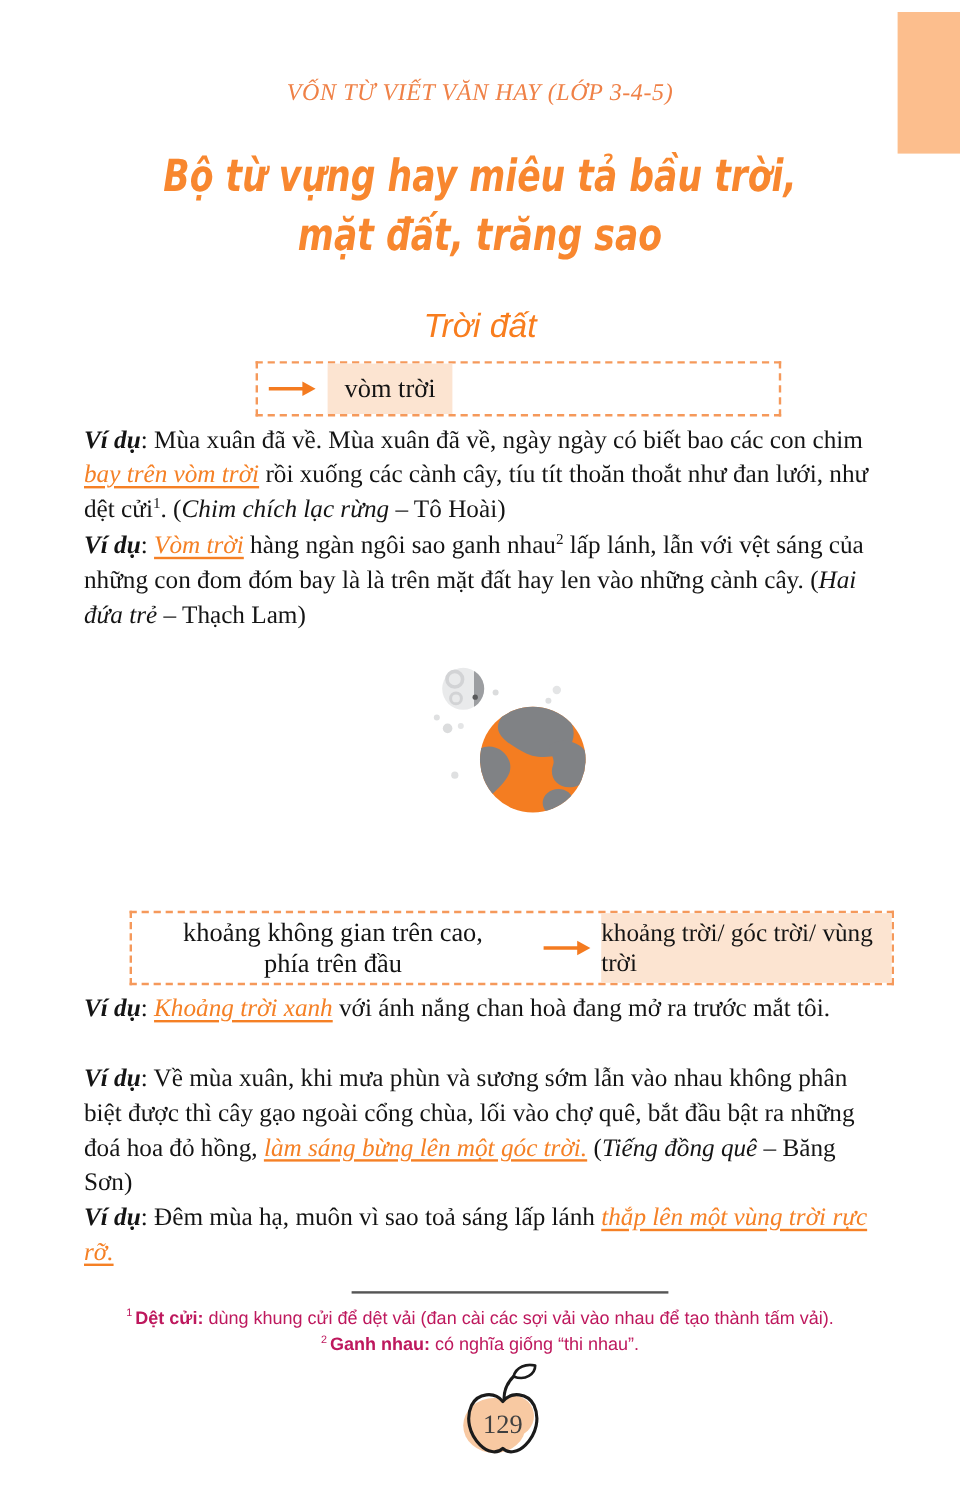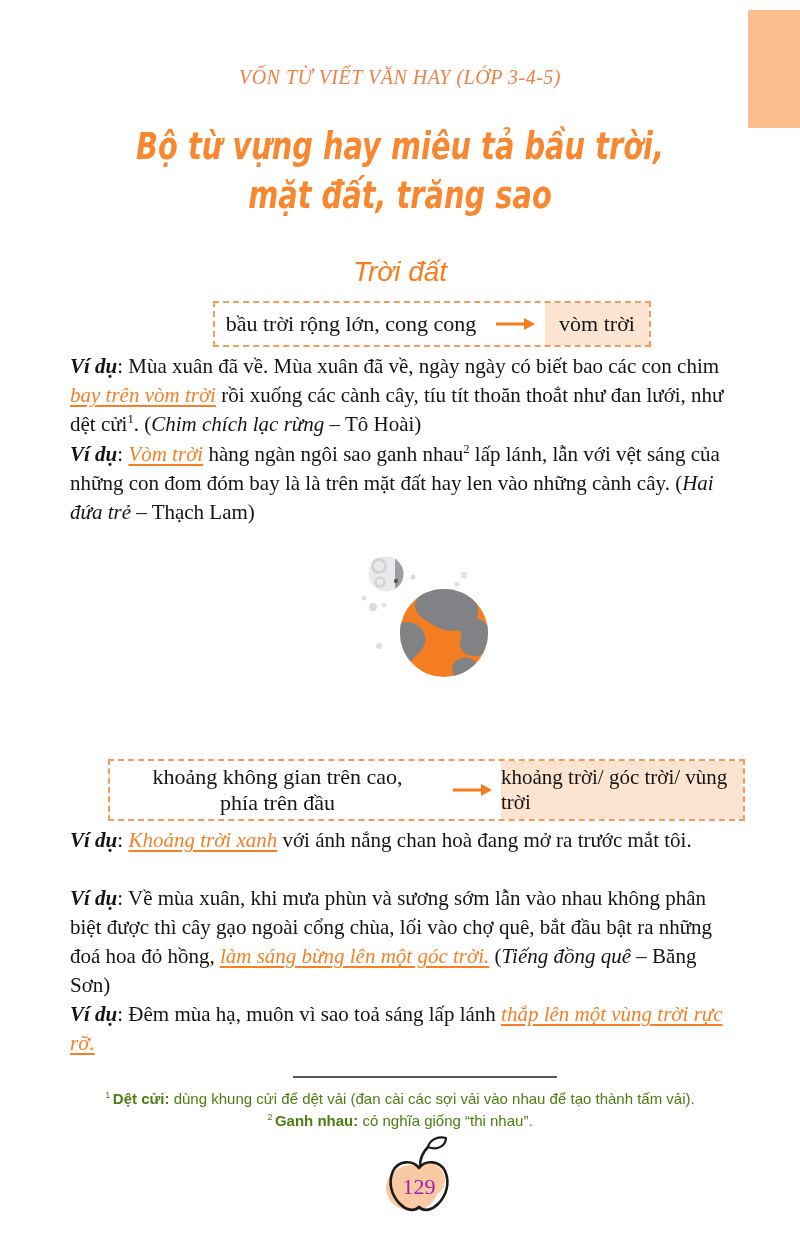--- a/index.html
+++ b/index.html
@@ -59,49 +59,46 @@
   #example-5 { top:990px; }
   .seg-label { font-weight:700; font-style:italic; }
   .seg-link  { color:var(--link-orange,#F58025); font-style:italic; text-decoration:underline; text-underline-offset:3px; }
   .seg-italic{ font-style:italic; }
   .seg-bold  { font-weight:700; }
   sup { font-size:0.6em; line-height:0; }
   .illustration { position:absolute; left:330px; top:525px; width:200px; height:175px; }
   .footnote-divider { position:absolute; left:293px; top:1066px; width:264px; height:2px; background:#555; }
   .footnotes {
     position:absolute; left:40px; top:1078px; width:720px; text-align:center;
-    font-family:"Liberation Sans", sans-serif; font-size:15px; line-height:22px; color:#4d7c0f;
+    font-family:"Liberation Sans", sans-serif; font-size:15px; line-height:22px; color:#be185d;
   }
   .page-badge { position:absolute; left:374px; top:1126px; width:90px; height:88px; }
   .page-badge svg { position:absolute; left:0; top:0; }
   .page-badge .page-number {
     position:absolute; left:0; top:38px; width:90px; text-align:center;
-    font-size:22px; color:#a21caf;
+    font-size:22px; color:#404040;
   }
 </style>
 </head>
 <body>
 
 <div class="page">
 
   <div class="corner-rect"></div>
 
   <div class="series-header">VỐN TỪ VIẾT VĂN HAY (LỚP 3-4-5)</div>
 
   <div class="main-title">
     <div class="title-line">Bộ từ vựng hay miêu tả bầu trời,</div>
     <div class="title-line">mặt đất, trăng sao</div>
   </div>
 
   <div class="section-heading">Trời đất</div>
 
   <div class="vocab-box" id="vocab-box-1">
-    <div class="meaning">
-      <div>bầu trời rộng lớn, cong cong</div>
-    </div>
     <div class="arrow-cell">
       <svg width="42" height="16" viewBox="0 0 42 16">
         <line x1="1" y1="8" x2="31" y2="8" stroke="#F47B20" stroke-width="3"></line>
         <path d="M29,2 L40,8 L29,14 Z" fill="#F47B20"></path>
       </svg>
     </div>
     <div class="result">vòm trời</div>
   </div>
 
   <div class="example" id="example-1"><span class="seg-label">Ví dụ</span><span>: Mùa xuân đã về. Mùa xuân đã về, ngày ngày có biết bao các con chim </span><span class="seg-link">bay trên vòm trời</span><span> rồi xuống các cành cây, tíu tít thoăn thoắt như đan lưới, như dệt cửi</span><sup>1</sup><span>. (</span><span class="seg-italic">Chim chích lạc rừng</span><span> – Tô Hoài)</span></div>

